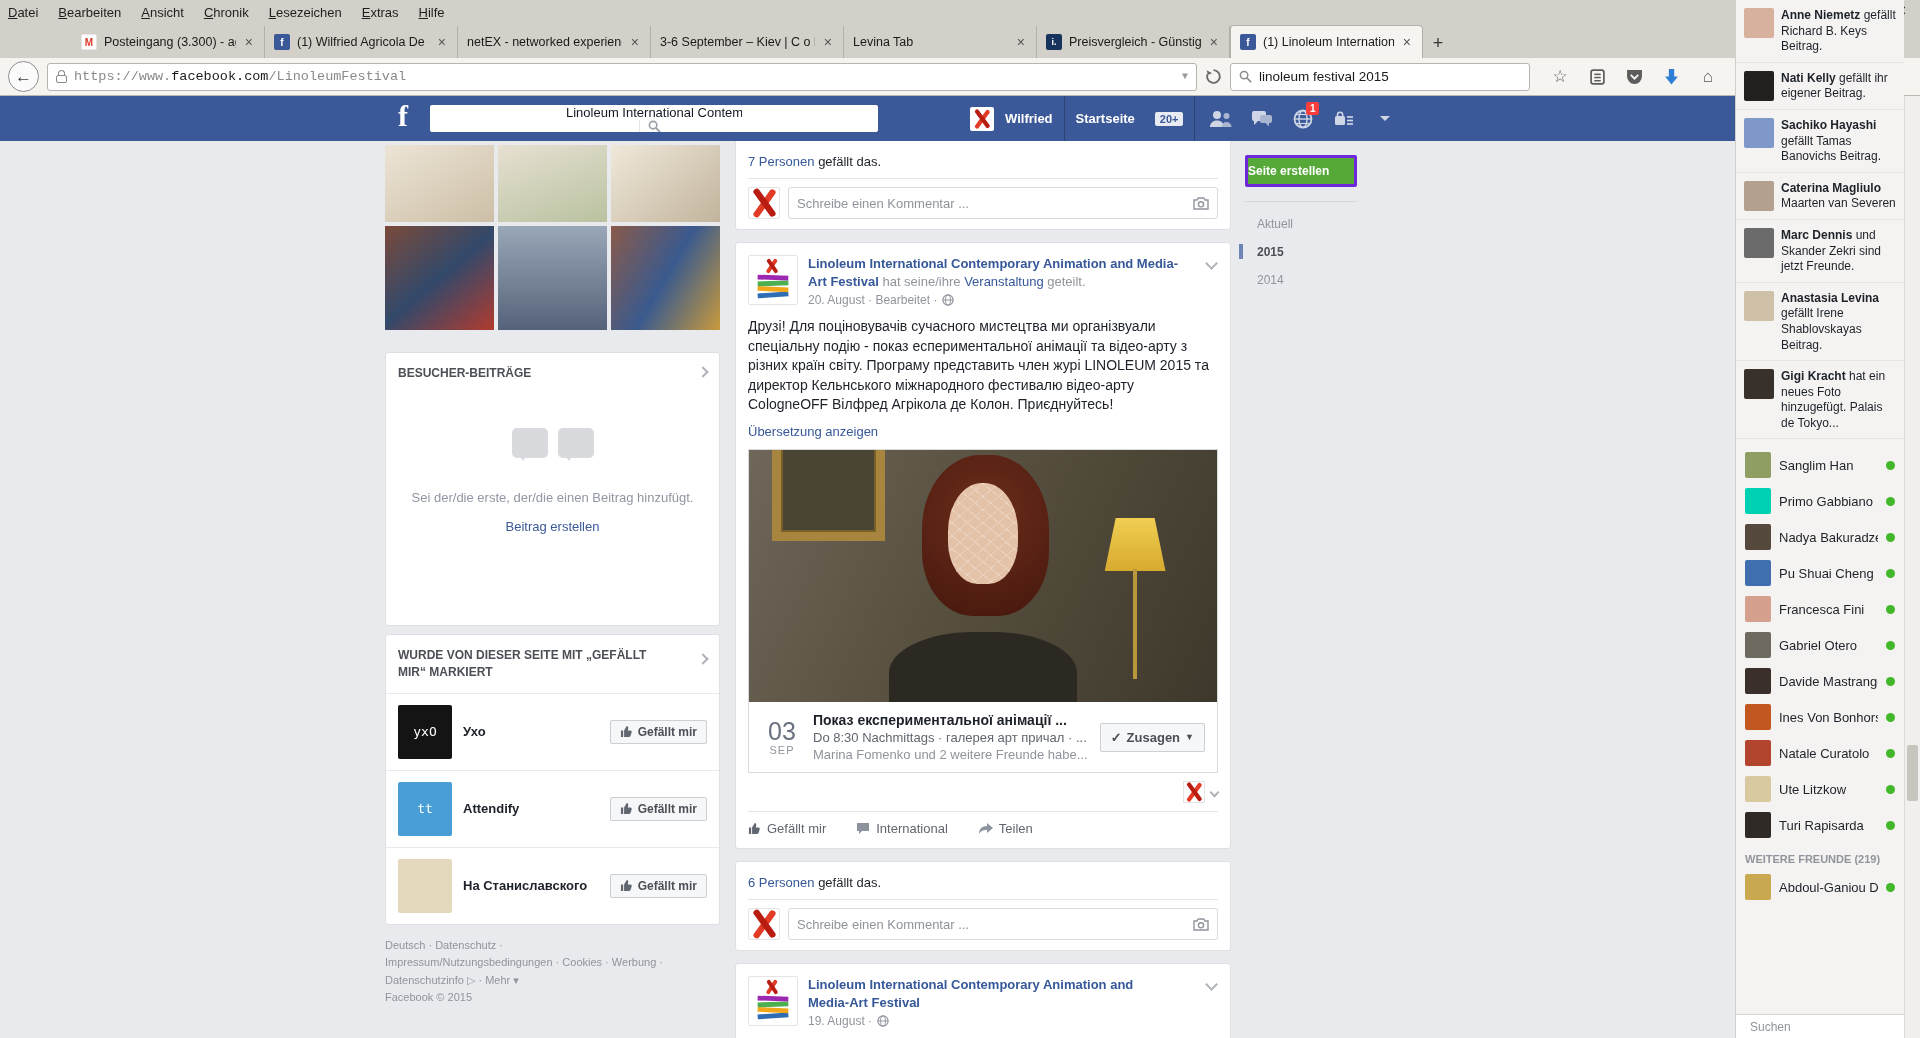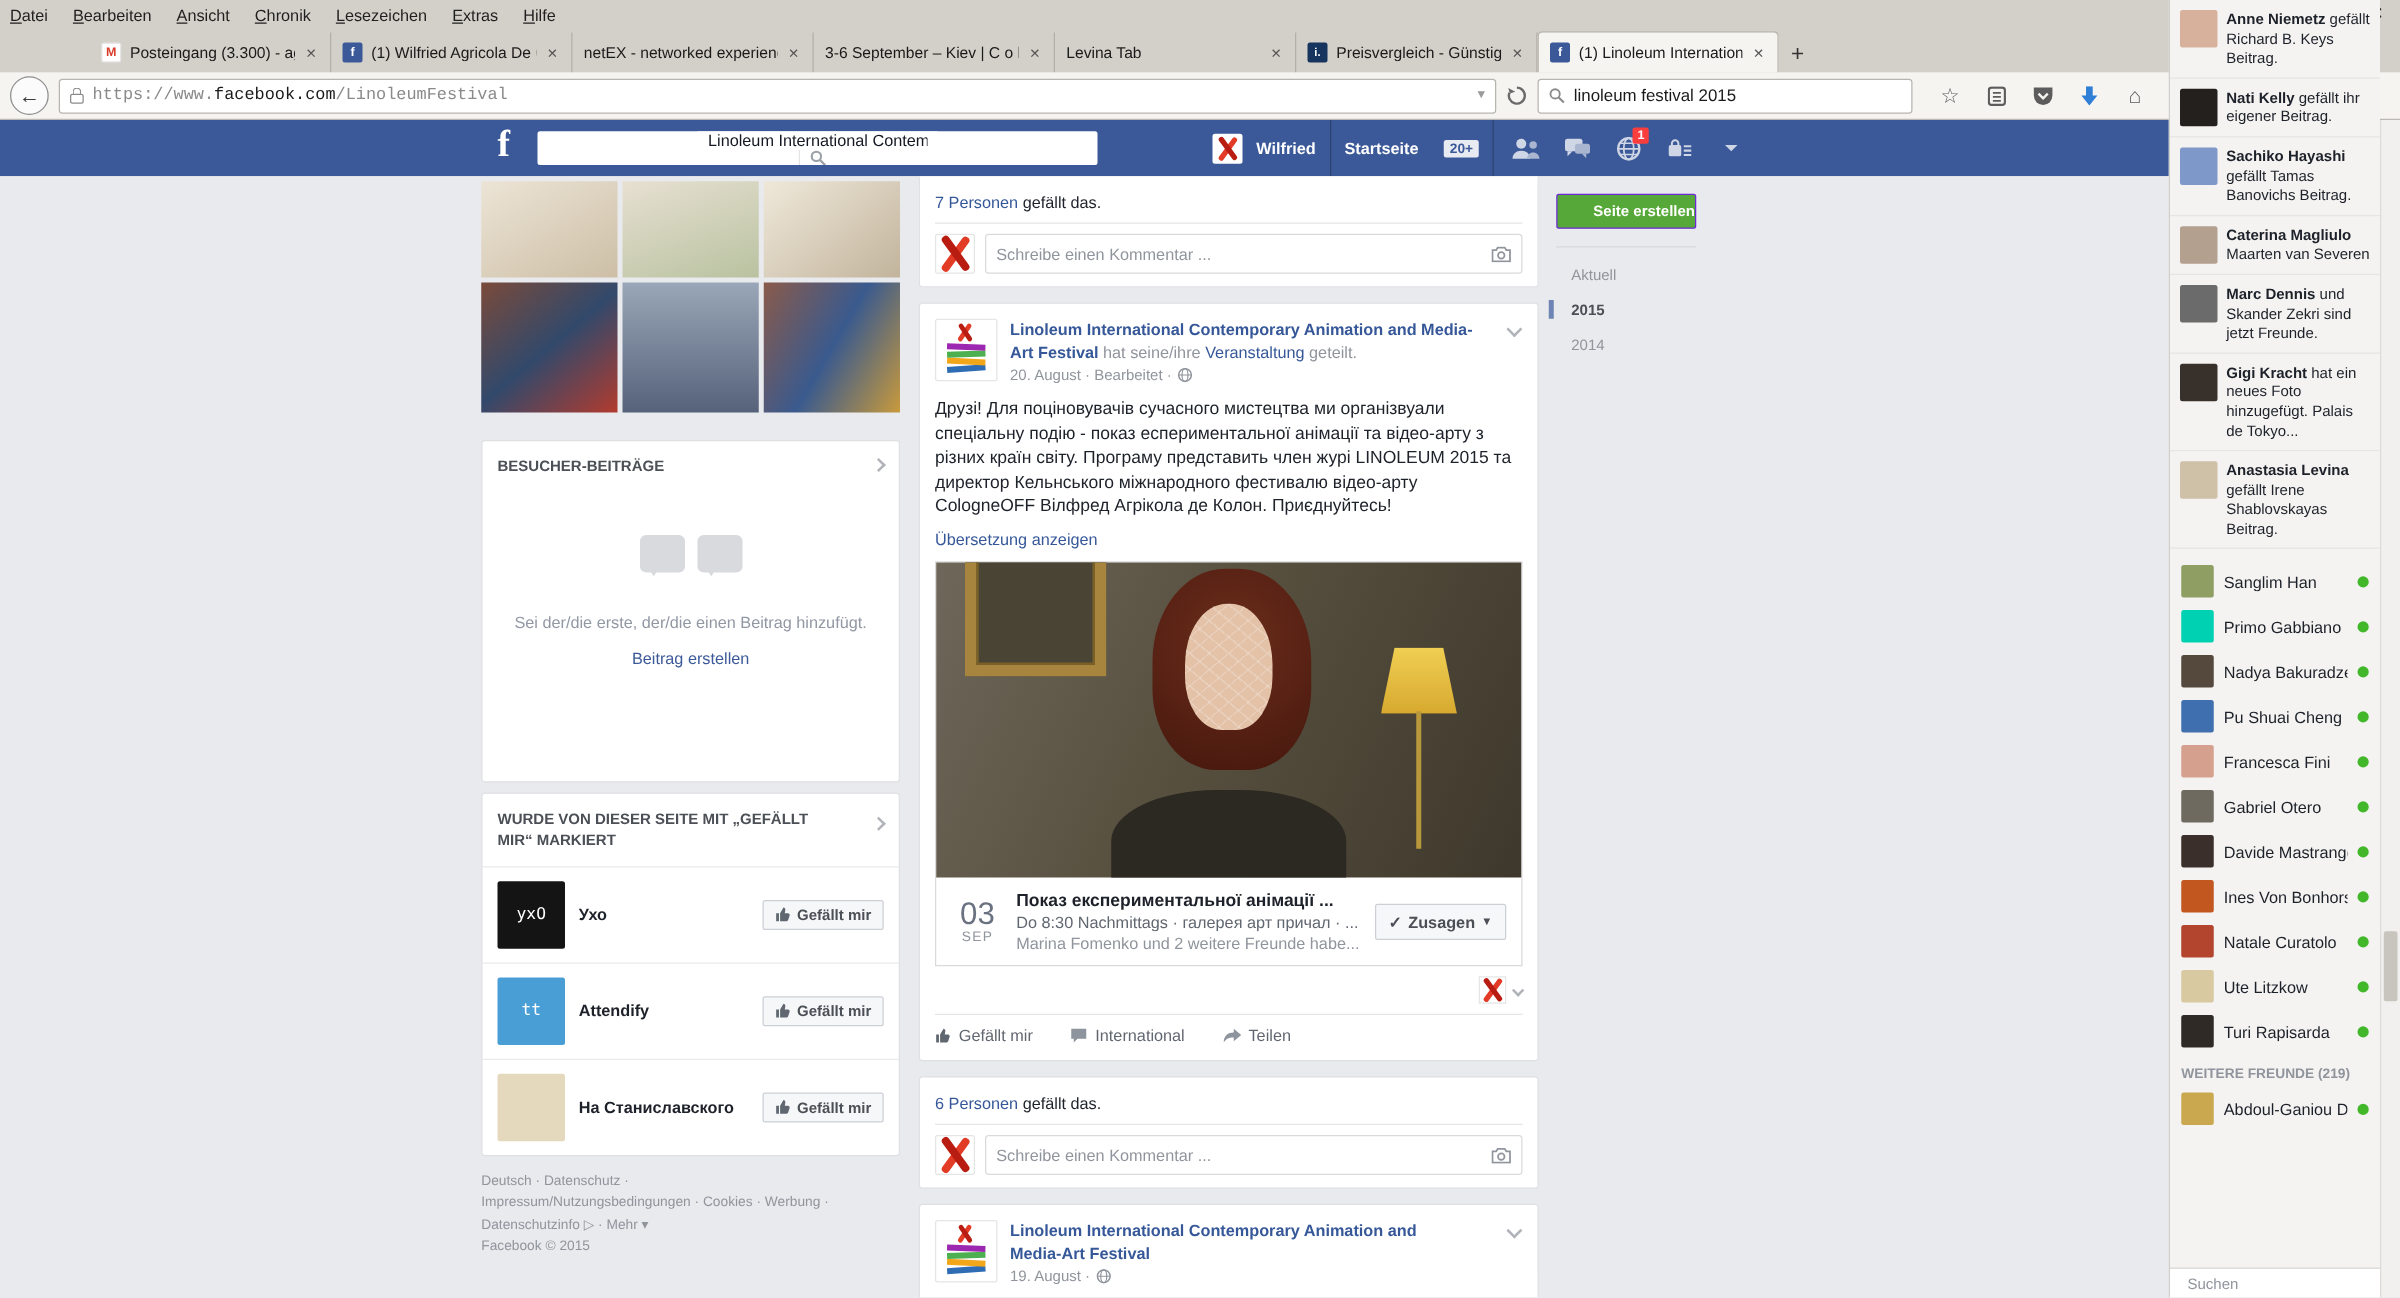--- a/index.html
+++ b/index.html
@@ -120,21 +120,21 @@
   .ev-det { font-size:13px; color:#606770; white-space:nowrap; overflow:hidden; margin-top:2px; }
   .ev-soc { font-size:13px; color:#90949c; white-space:nowrap; overflow:hidden; margin-top:2px; }
   .rsvp-btn { padding:6px 10px; font-size:13px; }
   .share-attr { display:flex; justify-content:flex-end; align-items:center; gap:6px; margin-top:8px; }
   .mini-logo { width:22px; height:22px; border:1px solid #e5e5e5; background:#fff; }
   .action-row { display:flex; gap:30px; margin-top:8px; padding-top:9px; border-top:1px solid #e5e5e5; }
   .action-item { display:flex; align-items:center; gap:6px; font-size:13px; color:#616770; }
 
   
   .col-rail { position:absolute; left:1245px; top:14px; width:112px; }
-  .green-btn { display:block; width:100%; text-align:right; color:#fff; font-weight:bold; font-size:12px; padding:6px 0; border-radius:2px; border:1px solid #6d28d9; background:#56a838; }
+  .green-btn { display:block; width:100%; text-align:left; color:#fff; font-weight:bold; font-size:12px; padding:6px 0; border-radius:2px; border:3px solid #6d28d9; background:#56a838; }
   .rail-sep { height:1px; background:#d6d7da; margin:14px 0 8px; }
   .rail-item { padding:7px 0 7px 12px; font-size:12px; color:#90949c; position:relative; }
   .rail-item.active { color:#4b4f56; font-weight:bold; }
   .rail-item.active::before { content:""; position:absolute; left:-6px; top:6px; width:4px; height:15px; background:#6d84b4; }
 
   
   .sidebar { position:absolute; left:1735px; top:0; width:169px; bottom:0; background:#f4f3f1; border-left:1px solid #d0cfcc; }
   .ticker { position:absolute; top:0; left:0; right:0; height:445px; overflow:hidden; }
   .ticker-item { display:flex; gap:7px; padding:8px 8px 7px; border-bottom:1px solid #e6e5e2; }
   .t-avatar { width:30px; height:30px; border-radius:2px; flex:0 0 30px; }
@@ -586,26 +586,26 @@
       </div>
       <div class="ticker-item">
         <span class="t-avatar" style="background: rgb(179, 160, 143);"></span>
         <div class="t-text"><b>Caterina Magliulo</b> Maarten van Severen</div>
       </div>
       <div class="ticker-item">
         <span class="t-avatar" style="background: rgb(107, 107, 107);"></span>
         <div class="t-text"><b>Marc Dennis</b> und Skander Zekri sind jetzt Freunde.</div>
       </div>
       <div class="ticker-item">
+        <span class="t-avatar" style="background: rgb(207, 192, 168);"></span>
+        <div class="t-text"><b>Anastasia Levina</b> gefällt Irene Shablovskayas Beitrag.</div>
+      </div>
+      <div class="ticker-item">
         <span class="t-avatar" style="background: rgb(56, 48, 43);"></span>
         <div class="t-text"><b>Gigi Kracht</b> hat ein neues Foto hinzugefügt. Palais de Tokyo...</div>
-      </div>
-      <div class="ticker-item">
-        <span class="t-avatar" style="background: rgb(207, 192, 168);"></span>
-        <div class="t-text"><b>Anastasia Levina</b> gefällt Irene Shablovskayas Beitrag.</div>
       </div>
       <div class="ticker-item"></div>
     </div>
   <div class="chat-list" id="chatList">
       <div class="chat-row">
         <span class="ch-avatar" style="background: rgb(143, 159, 99);"></span>
         <span class="ch-name">Sanglim Han</span>
         <span class="ch-dot" style="background: rgb(66, 183, 42);"></span>
       </div>
       <div class="chat-row">

